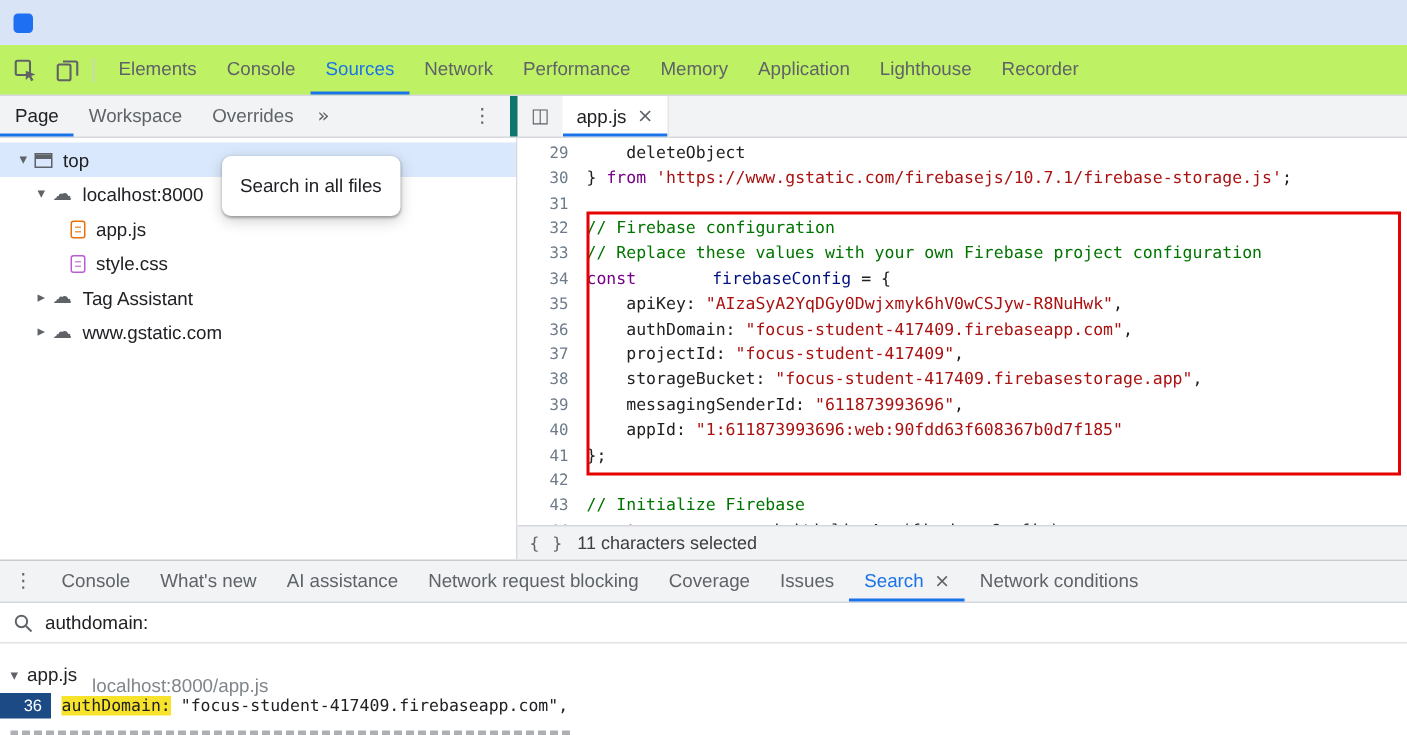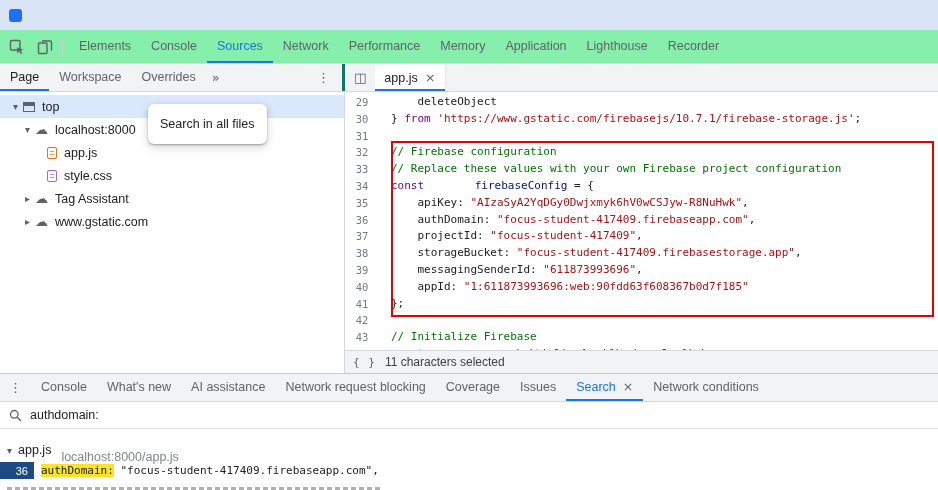--- a/index.html
+++ b/index.html
@@ -6,31 +6,31 @@
   body{font-family:"Liberation Sans",sans-serif;font-size:12.5px;color:#202124;background:#fff;}
   .screen{position:relative;width:938px;height:490px;background:#fff;overflow:hidden;}
   .glyph{font-family:"DejaVu Sans",sans-serif;}
   button{border:none;background:transparent;padding:0;font:inherit;color:inherit;cursor:pointer;}
 
   
   .top-strip{height:30px;background:#d9e4f6;display:flex;align-items:center;padding-left:9px;}
   .app-icon{width:13px;height:13px;border-radius:3px;background:#1f6ff2;}
 
   
-  .main-toolbar{height:33px;background:#86efac;border-bottom:1px solid #d5d8dc;display:flex;align-items:stretch;}
+  .main-toolbar{height:33px;background:#bef264;border-bottom:1px solid #d5d8dc;display:flex;align-items:stretch;}
   .tool-icons{display:flex;align-items:center;padding:0 3px;}
   .icon-btn{width:28px;height:27px;display:flex;align-items:center;justify-content:center;}
   .sep{width:1px;height:16px;background:#ccd0d4;margin:0 3px;}
   .main-tabs{display:flex;align-items:stretch;}
   .main-tab{padding:0 10px;display:flex;align-items:center;color:#5f6368;border-bottom:2px solid transparent;white-space:nowrap;cursor:pointer;}
   .main-tab.active{color:#1a73e8;border-bottom-color:#1a73e8;}
 
   
   .panel-row{height:27px;background:#f1f3f4;border-bottom:1px solid #d5d8dc;display:flex;}
-  .nav-head{width:345px;min-width:345px;display:flex;align-items:stretch;border-right:3px solid #0f766e;box-sizing:border-box;justify-content:flex-end;}
+  .nav-head{width:345px;min-width:345px;display:flex;align-items:stretch;border-right:5px solid #0f766e;box-sizing:border-box;justify-content:flex-end;}
   .nav-tabs{display:flex;align-items:stretch;}
   .nav-tab{padding:0 10px;display:flex;align-items:center;color:#5f6368;border-bottom:2px solid transparent;cursor:pointer;}
   .nav-tab.active{color:#202124;border-bottom-color:#1a73e8;}
   .chev{display:flex;align-items:center;padding:0 6px;color:#5f6368;font-size:13px;cursor:pointer;}
   .kebab{display:flex;align-items:center;margin-left:auto;padding:0 12px;color:#5f6368;font-size:13px;cursor:pointer;}
   .editor-tabbar{flex:1;display:flex;align-items:stretch;}
   .toggle-nav{display:flex;align-items:center;padding:0 9px;color:#5f6368;font-size:13px;cursor:pointer;}
   .editor-tab{display:flex;align-items:center;gap:7px;padding:0 9px;background:#fff;border-right:1px solid #e3e5e8;color:#202124;cursor:pointer;}
   .editor-tab.active{box-shadow:inset 0 -2px 0 #1a73e8;}
   .tab-close{color:#5f6368;font-size:13px;}
@@ -51,21 +51,21 @@
   .icon-file.js{border-color:#e8710a;color:#e8710a;}
   .icon-file.css{border-color:#b55fd0;color:#b55fd0;}
   .tooltip{position:absolute;left:148px;top:12px;background:#fff;border-radius:6px;
     box-shadow:0 1px 2px rgba(0,0,0,.3),0 3px 10px rgba(0,0,0,.18);padding:13px 12px;color:#202124;white-space:nowrap;z-index:9;}
 
   
   .right-col{flex:1;display:flex;flex-direction:column;min-width:0;}
   .editor{flex:1;position:relative;overflow:hidden;background:#fff;}
   .code{padding-top:2px;font-family:"DejaVu Sans Mono",monospace;font-size:11px;}
   .code-line{display:flex;height:16.8px;line-height:16.8px;white-space:pre;}
-  .gutter{width:46px;min-width:46px;text-align:center;padding-right:12px;box-sizing:border-box;color:#6e7b8a;font-size:10.5px;cursor:pointer;}
+  .gutter{width:46px;min-width:46px;text-align:right;padding-right:12px;box-sizing:border-box;color:#6e7b8a;font-size:10.5px;cursor:pointer;}
   .tk-p{color:#202124;}
   .tk-k{color:#770088;}
   .tk-s{color:#aa1111;}
   .tk-c{color:#007400;}
   .tk-d{color:#001080;margin-left:44px;}
   .red-box{position:absolute;left:46px;right:4px;border:2px solid #e60000;pointer-events:none;}
   .editor-status{height:22px;min-height:22px;background:#f1f3f4;border-top:1px solid #d5d8dc;display:flex;align-items:center;gap:9px;padding:0 8px;font-size:12px;color:#3c4043;}
   .braces{color:#5f6368;font-size:11px;letter-spacing:1px;font-family:"DejaVu Sans Mono",monospace;}
 
   

